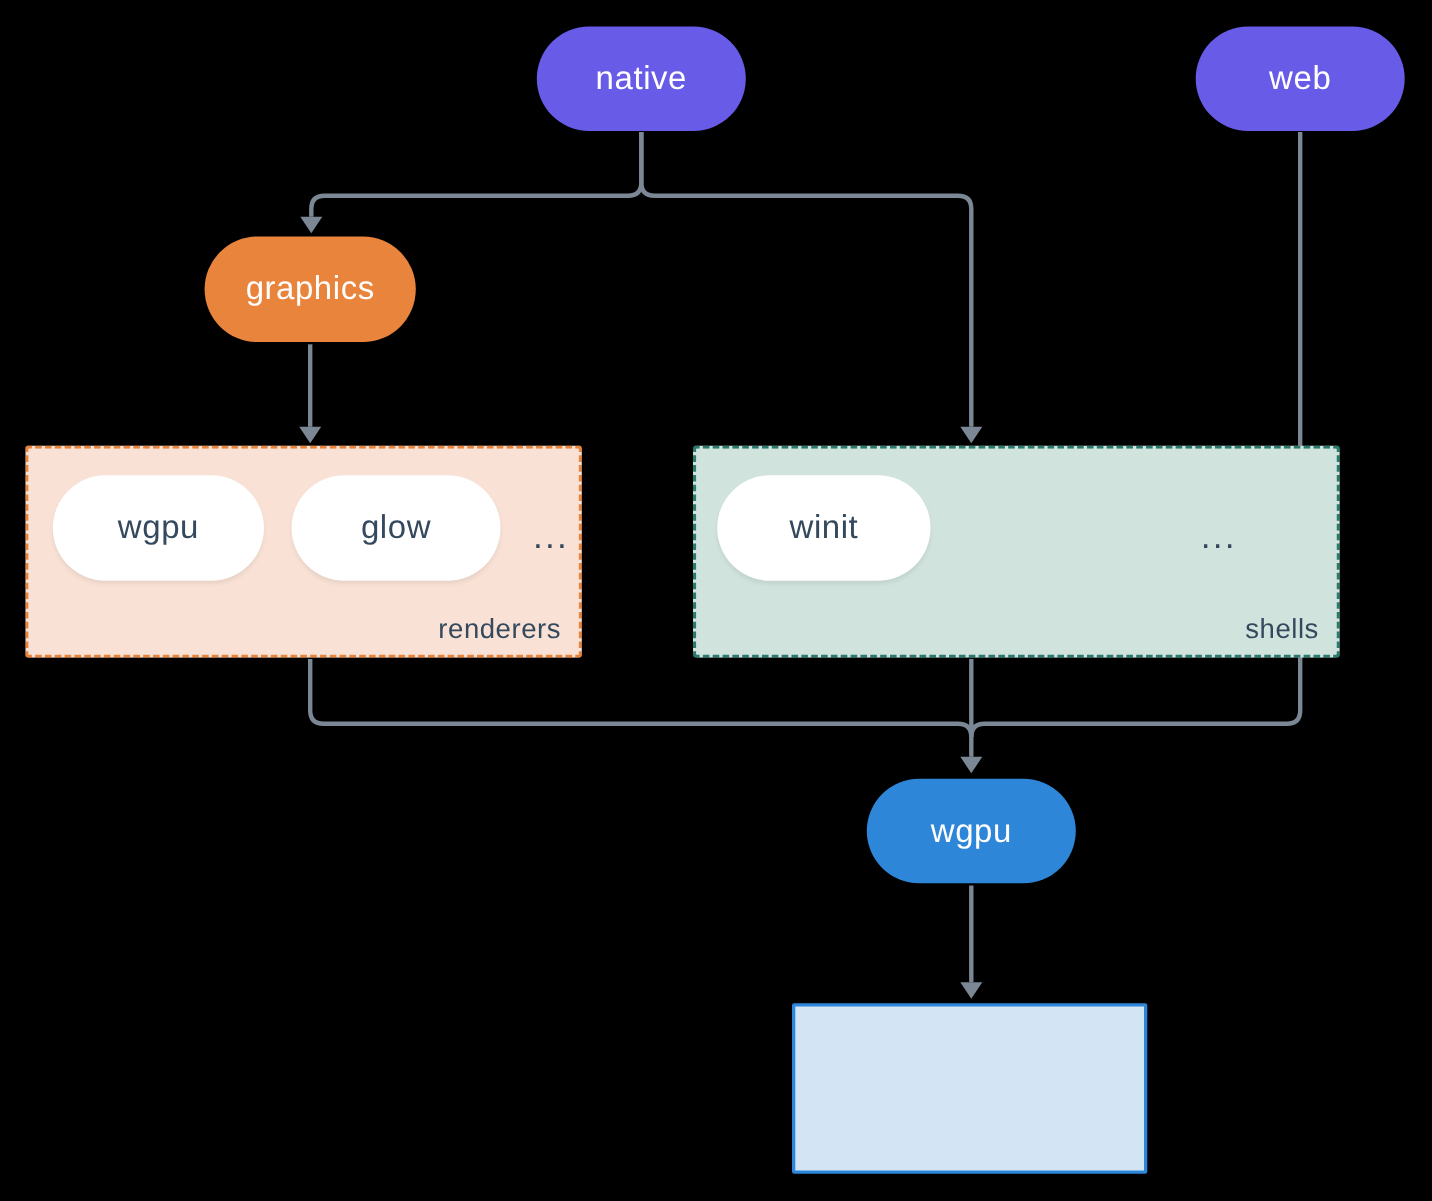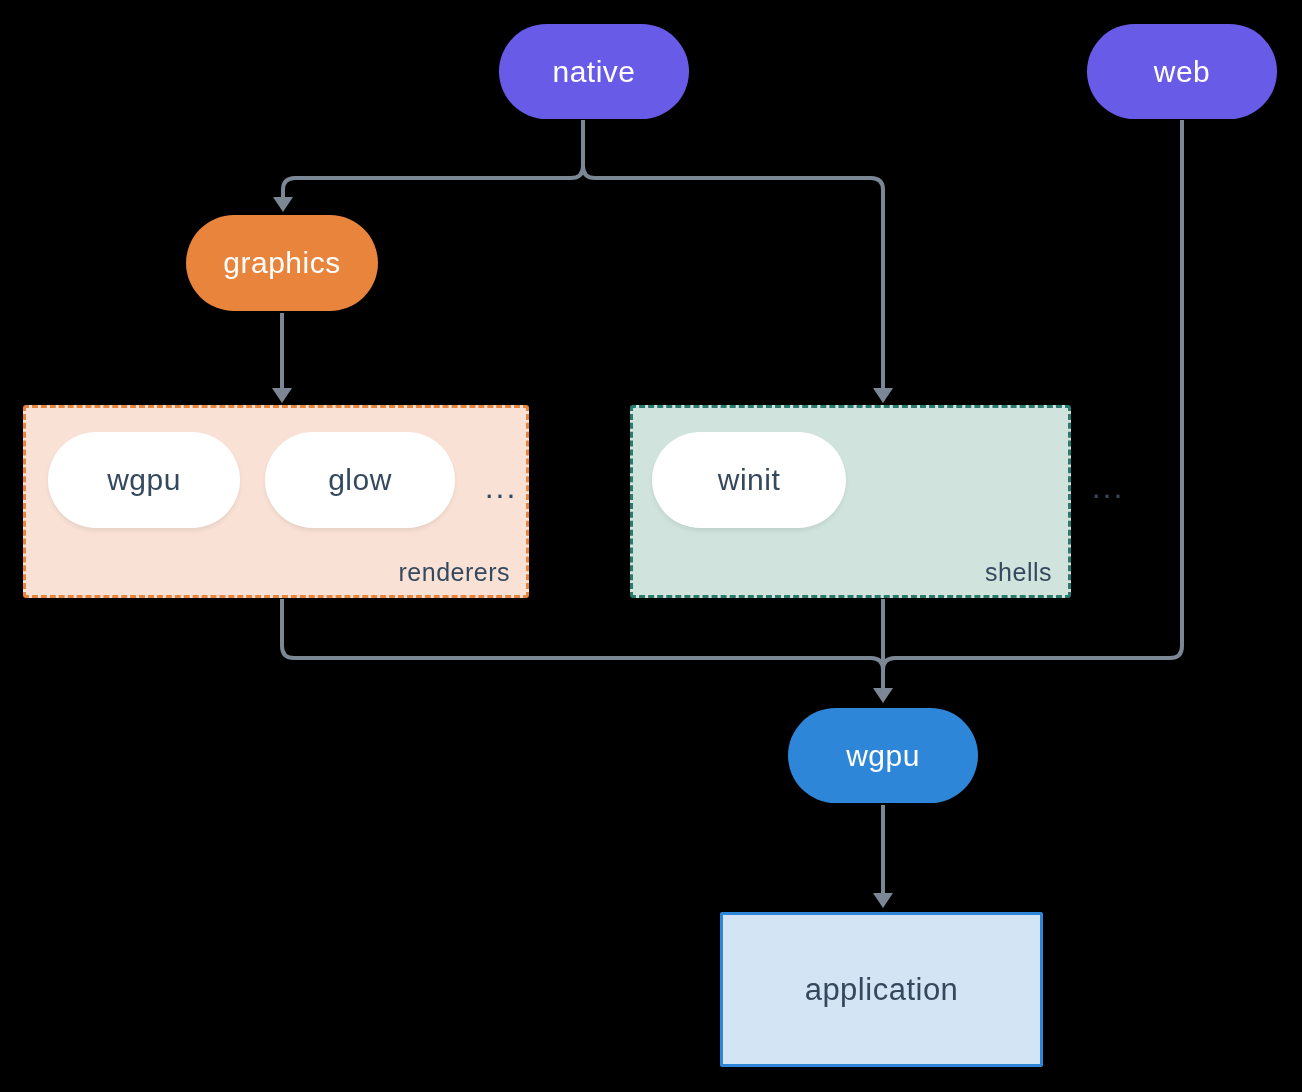--- a/index.html
+++ b/index.html
@@ -32,33 +32,33 @@
   }
   .pill.accent{color:#ffffff;}
   .pill.purple{background:var(--purple);}
   .pill.orange{background:var(--orange);}
   .pill.blue{background:var(--blue);}
   .pill.white{
     background:var(--pill-bg);color:var(--ink);
     box-shadow:0 3px 4px rgba(0,0,0,0.07);
   }
 
-  .node-native{left:499px;top:24px;width:190px;height:95px;}
+  .node-native{left:488px;top:24px;width:190px;height:95px;}
   .node-web{left:1087px;top:24px;width:190px;height:95px;}
   .node-graphics{left:186px;top:215px;width:192px;height:96px;}
   .node-iced{left:788px;top:708px;width:190px;height:95px;}
 
   .group-box{position:absolute;border-radius:3px;}
   .group-renderers{
     left:23px;top:405px;width:506px;height:193px;
     background:var(--renderers-bg);border:3px dashed var(--renderers-border);
     box-sizing:border-box;
   }
   .group-shells{
-    left:630px;top:405px;width:441px;height:193px;
+    left:630px;top:405px;width:588px;height:193px;
     background:var(--shells-bg);border:3px dashed var(--shells-border);
     box-sizing:border-box;
   }
   .group-box .pill{height:96px;}
   .group-renderers .item-0{left:22px;top:24px;width:192px;}
   .group-renderers .item-1{left:239px;top:24px;width:190px;}
   .group-shells .item-0{left:19px;top:24px;width:194px;}
   .group-shells .item-1{left:234px;top:24px;width:192px;}
   .ellipsis{
     position:absolute;left:445px;top:24px;width:60px;height:96px;
@@ -135,16 +135,15 @@
     </div>
     <div class="ellipsis">...</div>
     <div class="group-label">shells</div>
   </div>
 
   <div class="pill accent blue node-iced">
     <span>wgpu</span>
   </div>
 
   <div class="app-box">
-    <span>application</span>
   </div>
 
 </div>
 
 </body></html>

